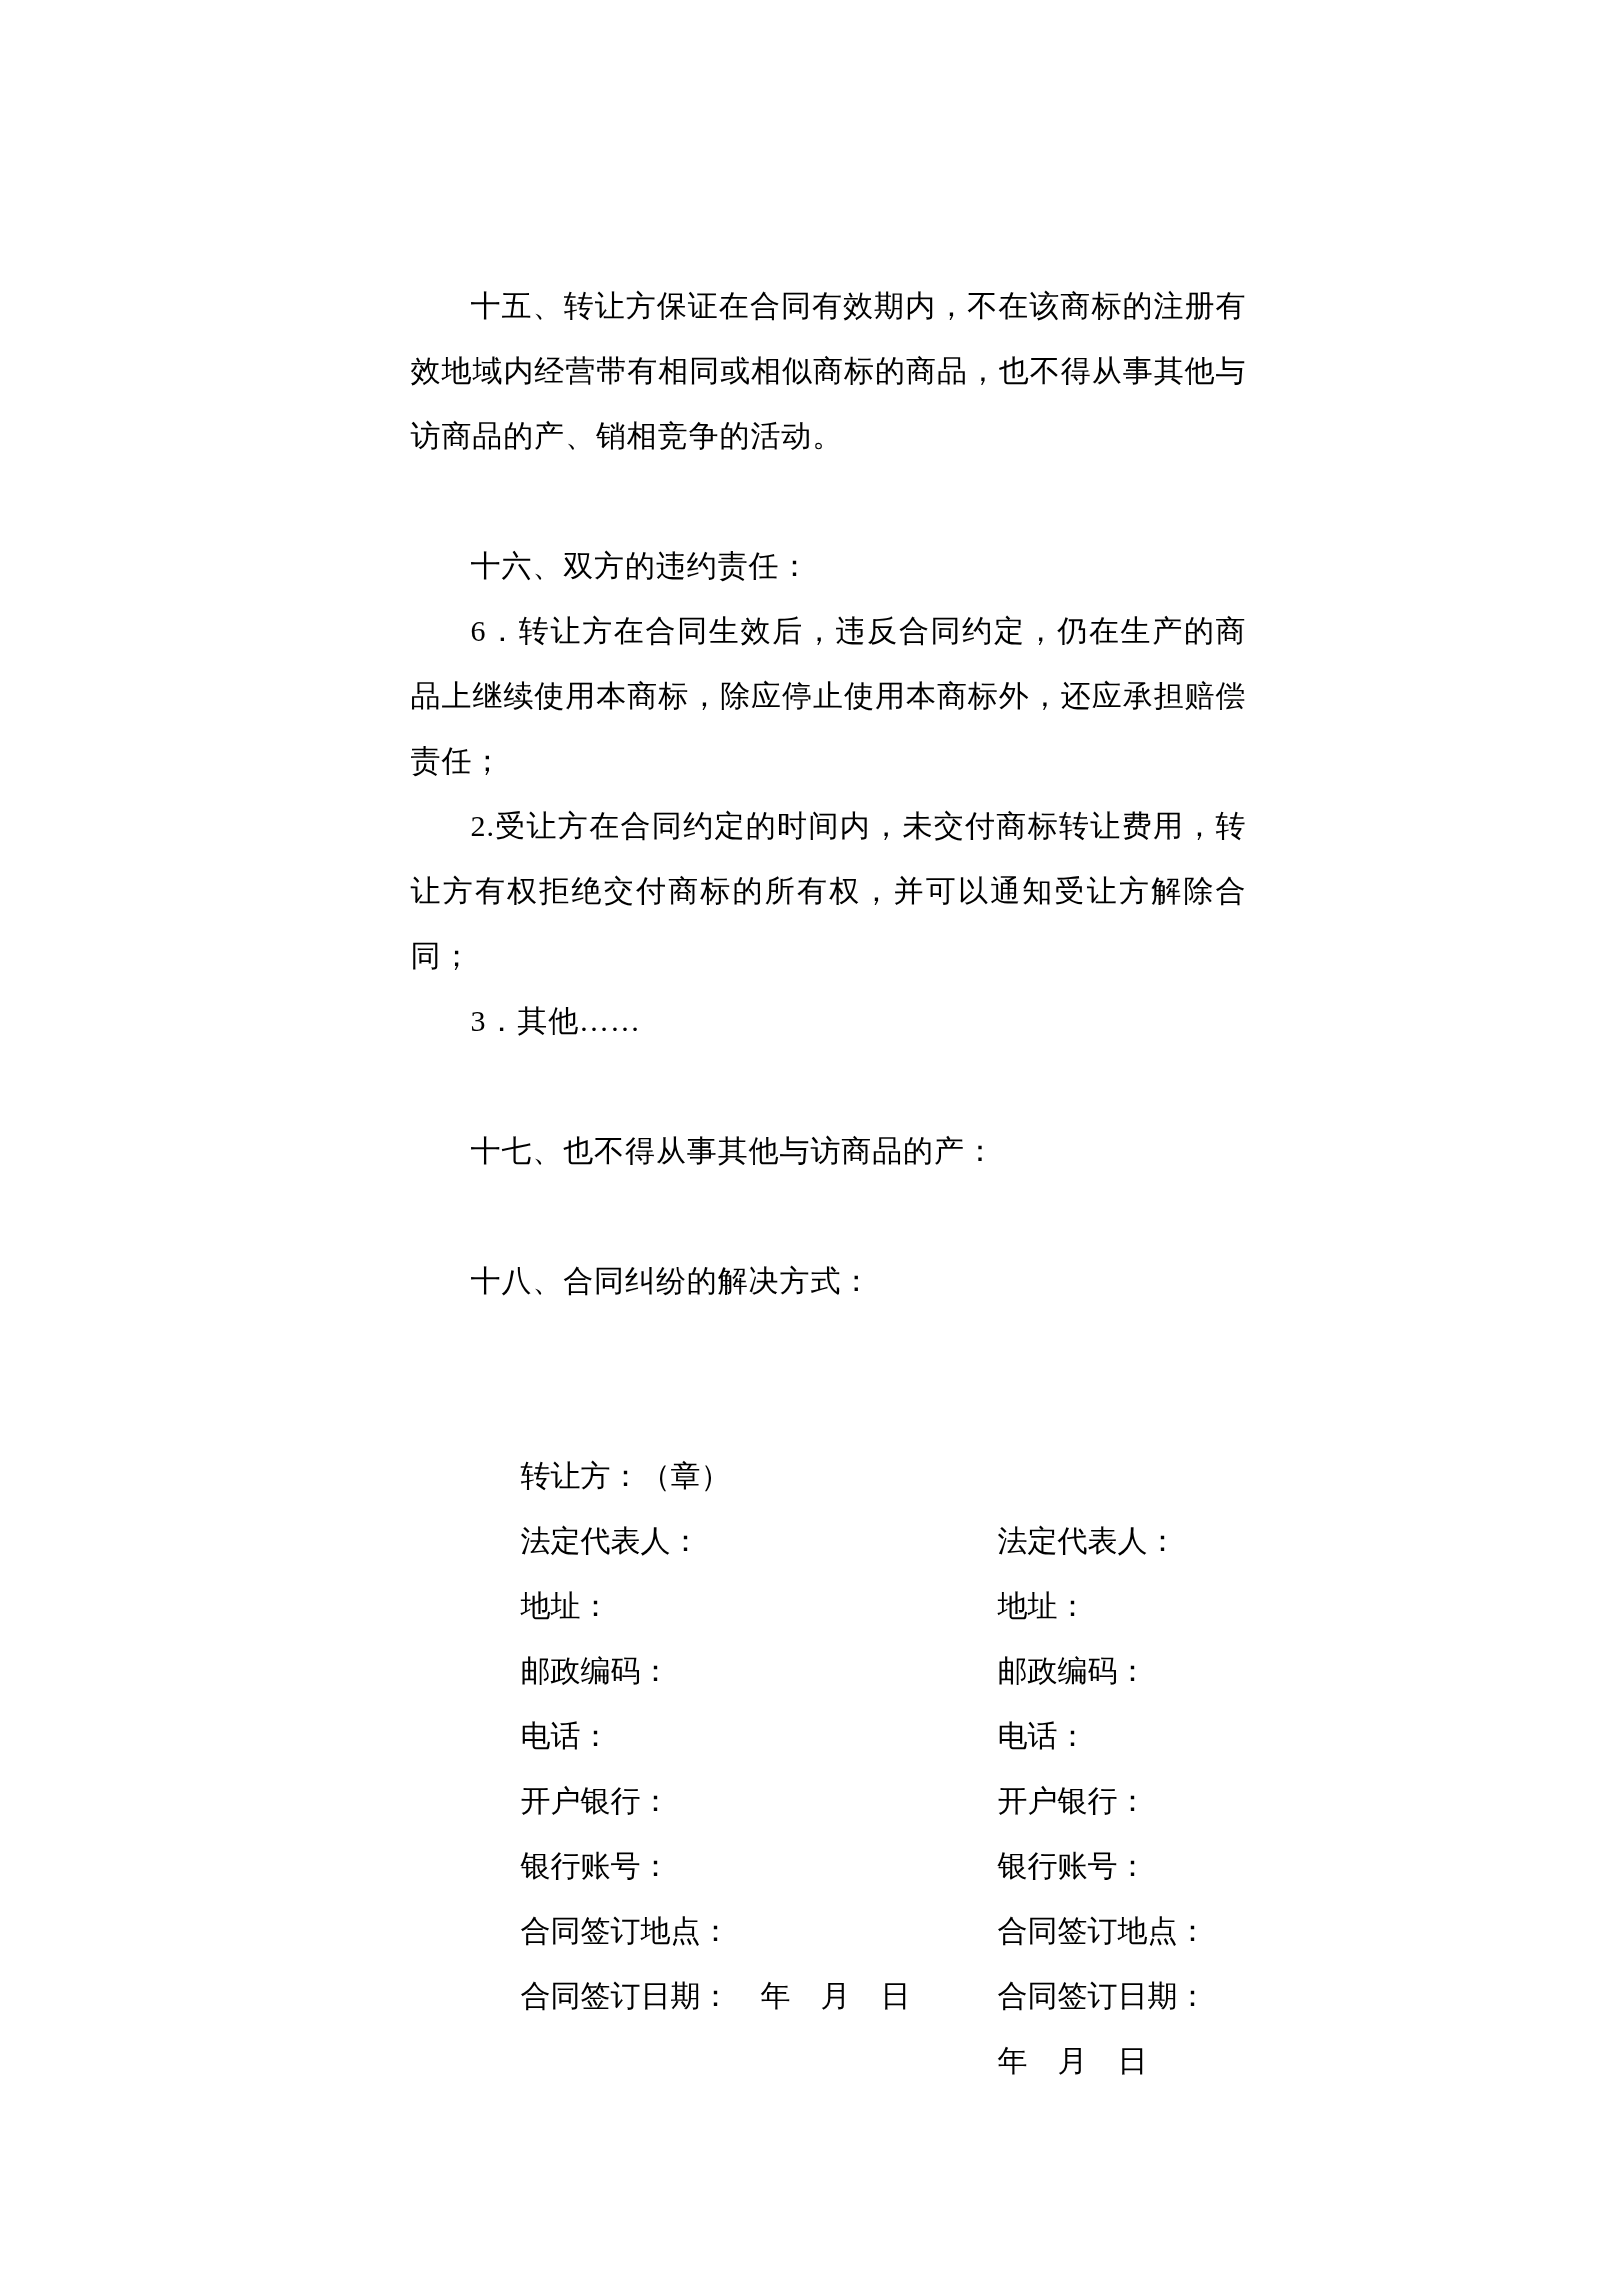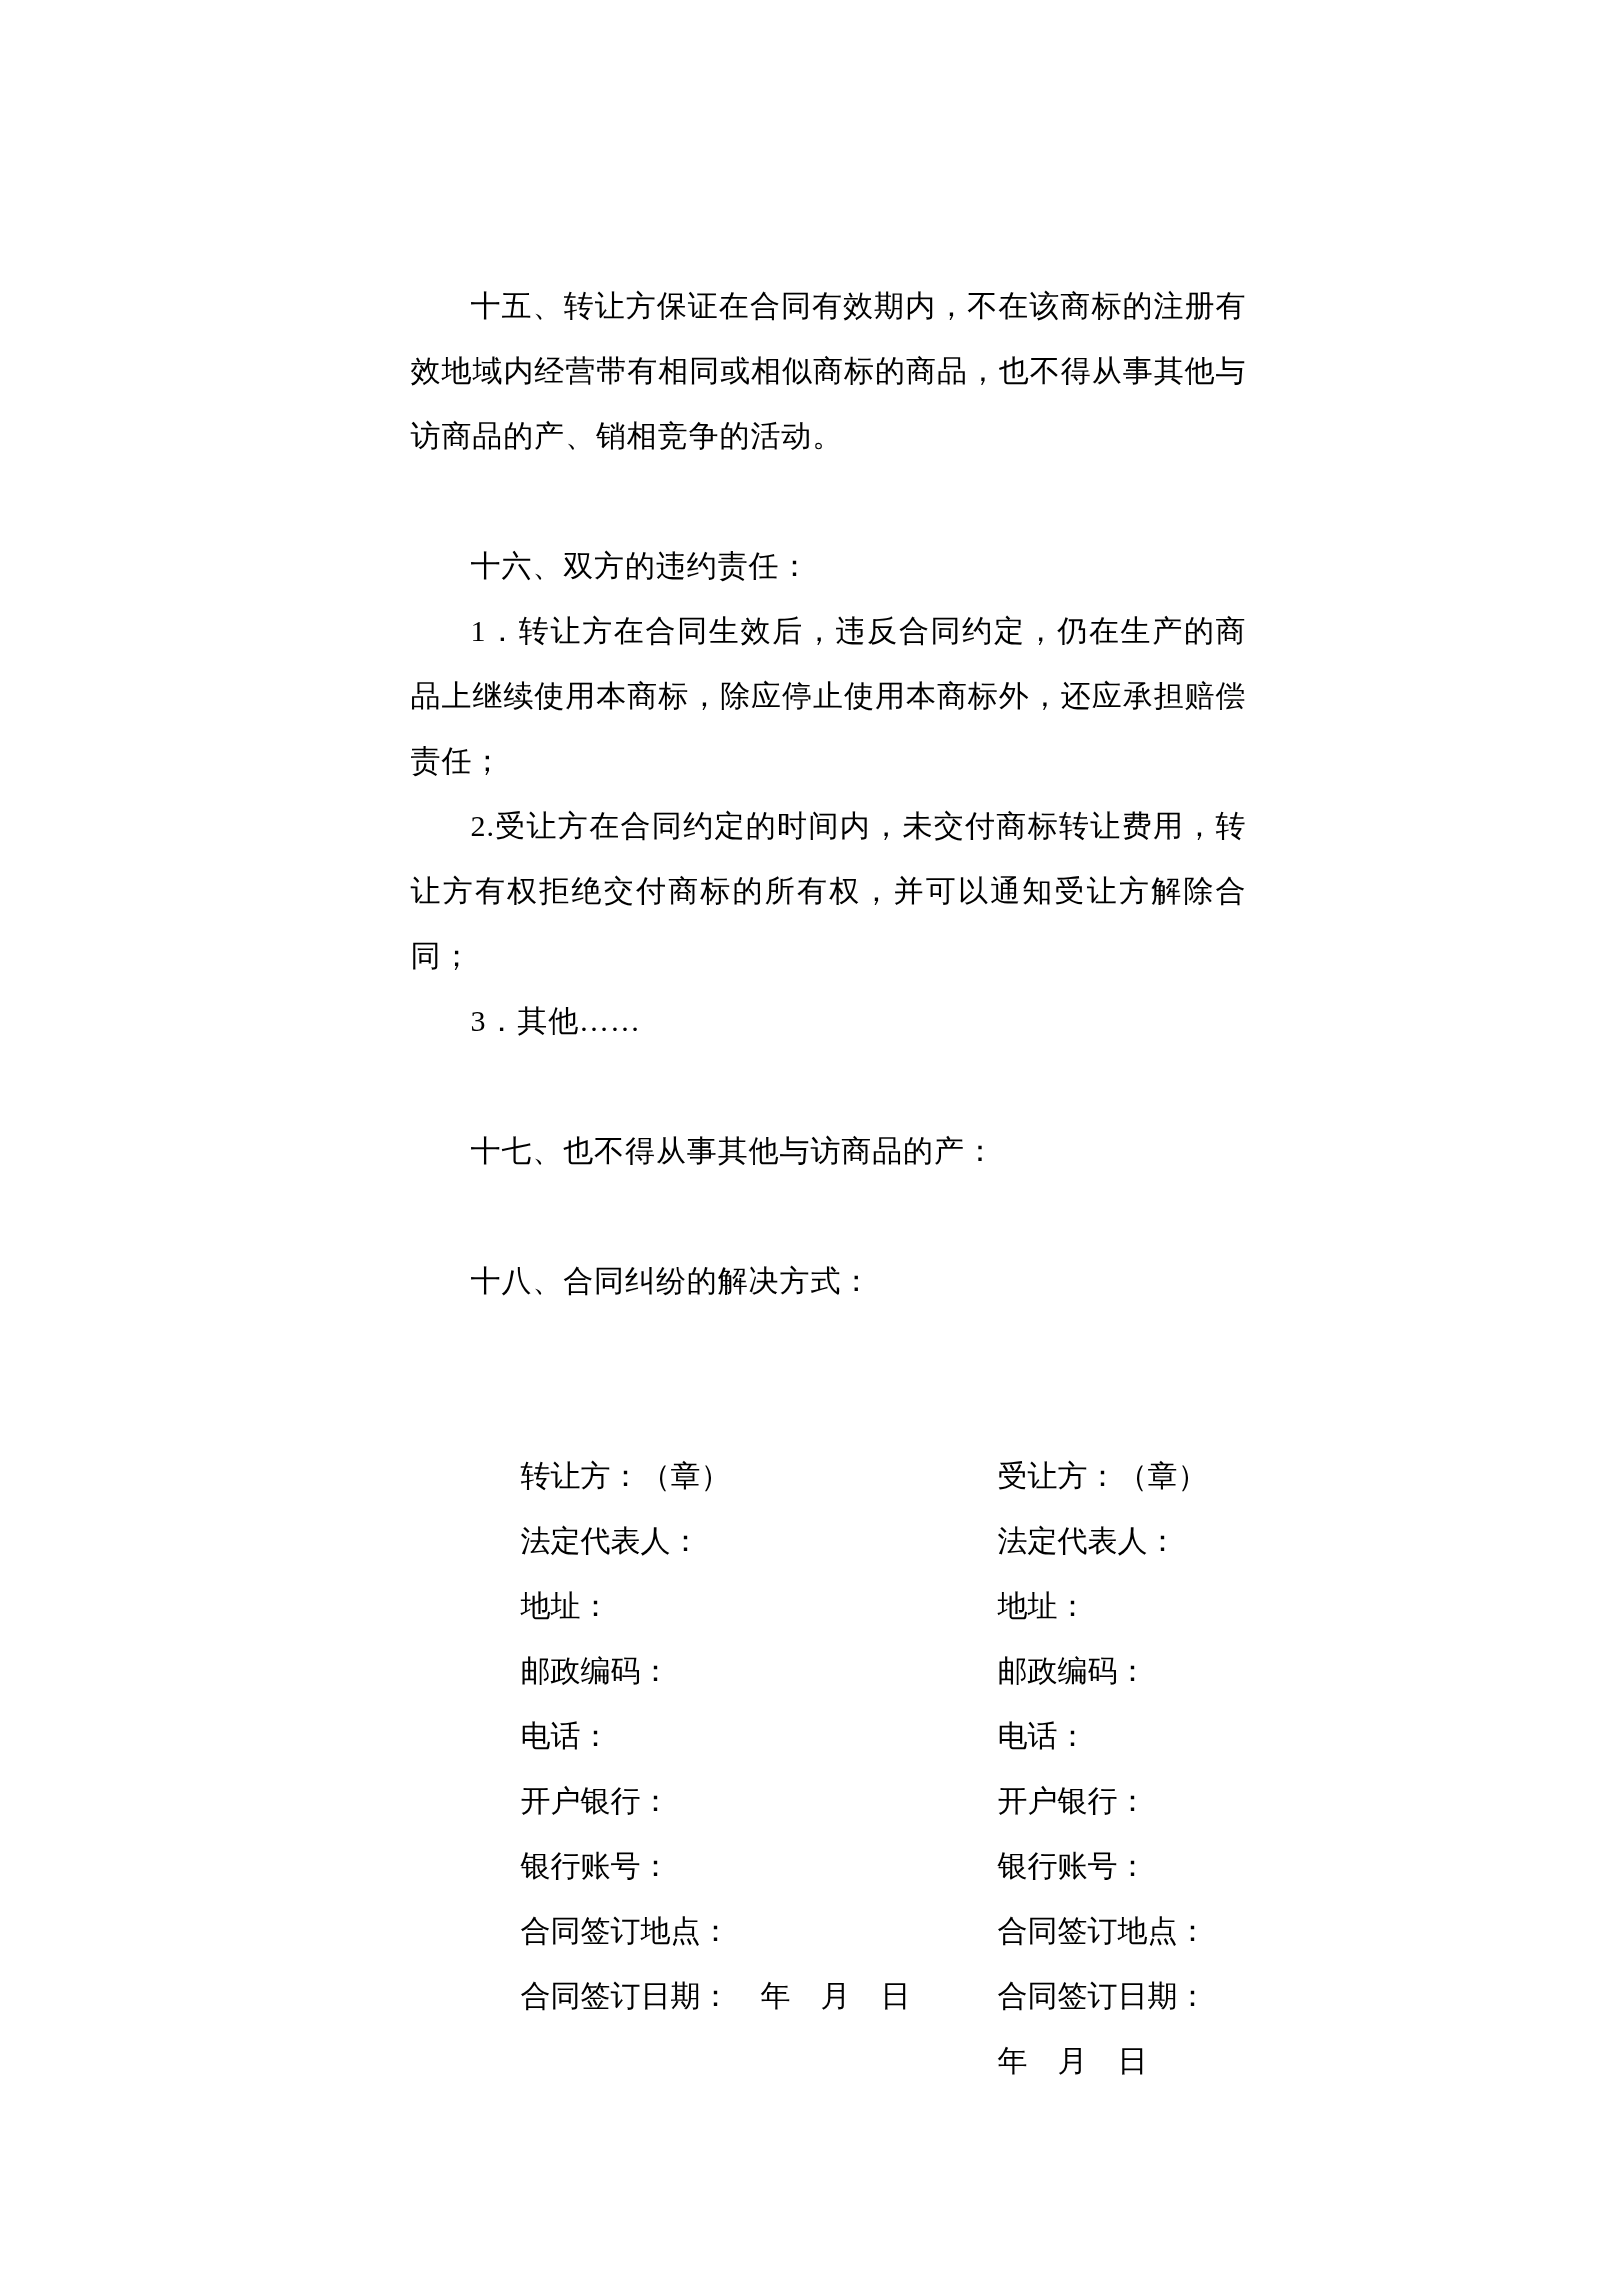--- a/index.html
+++ b/index.html
@@ -47,38 +47,37 @@
 </style>
 </head>
 <body>
 
 <div class="page">
 
   <p class="para">十五、转让方保证在合同有效期内，不在该商标的注册有效地域内经营带有相同或相似商标的商品，也不得从事其他与访商品的产、销相竞争的活动。</p>
   <div class="gap"></div>
 
   <p class="para">十六、双方的违约责任：</p>
-  <p class="para">1．转让方在合同生效后，违反合同约定，仍在生产的商品上继续使用本商标，除应停止使用本商标外，还应承担赔偿责任；</p>
+  <p class="para">6．转让方在合同生效后，违反合同约定，仍在生产的商品上继续使用本商标，除应停止使用本商标外，还应承担赔偿责任；</p>
   <p class="para">2.受让方在合同约定的时间内，未交付商标转让费用，转让方有权拒绝交付商标的所有权，并可以通知受让方解除合同；</p>
   <p class="para">3．其他……</p>
   <div class="gap"></div>
 
   <p class="para">十七、也不得从事其他与访商品的产：</p>
   <div class="gap"></div>
 
   <p class="para">十八、合同纠纷的解决方式：</p>
   <div class="gap"></div>
 
   <div class="gap"></div>
 
   <div class="sig-block">
 
     <div class="sig-row">
       <div class="sig-cell-left">转让方：（章）</div>
-      <div class="sig-cell-right">受让方：（章）</div>
     </div>
 
     <div class="sig-row">
       <div class="sig-cell-left">法定代表人：</div>
       <div class="sig-cell-right">法定代表人：</div>
     </div>
 
     <div class="sig-row">
       <div class="sig-cell-left">地址：</div>
       <div class="sig-cell-right">地址：</div>

